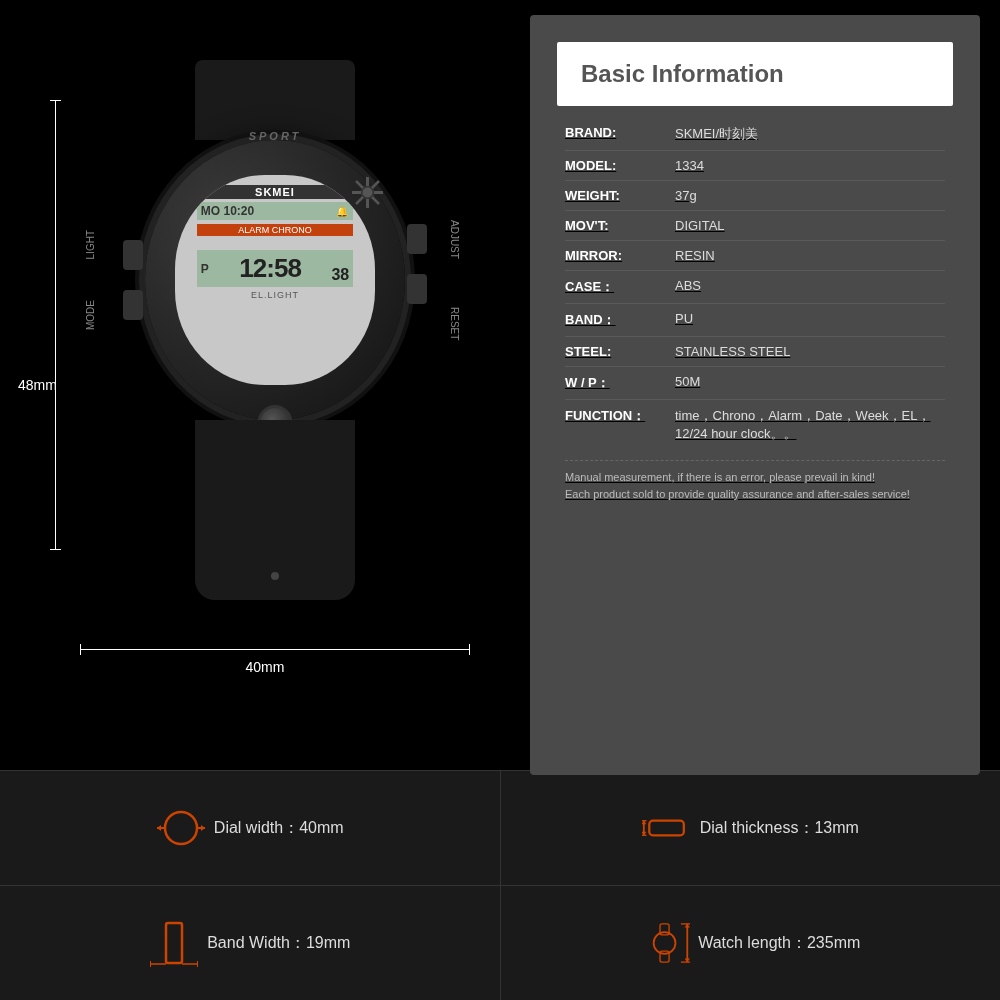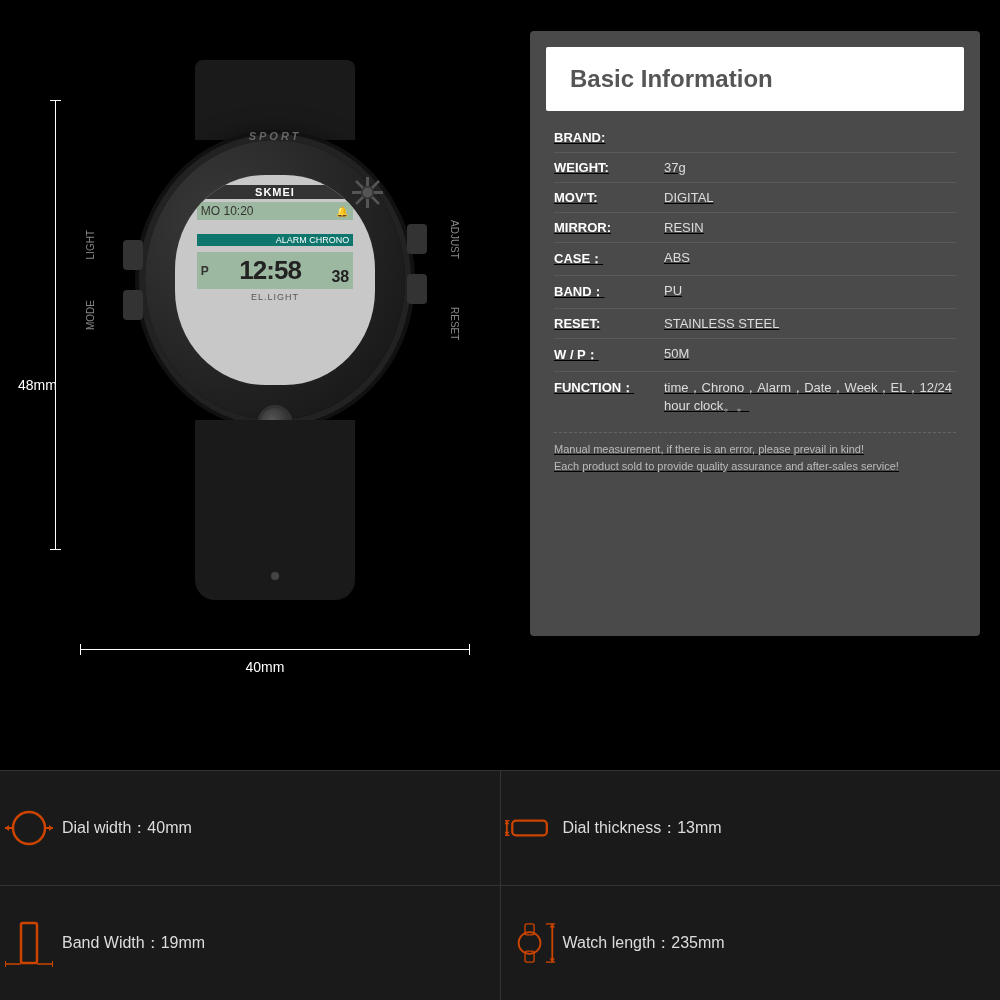--- a/index.html
+++ b/index.html
@@ -234,32 +234,32 @@
 
     .watch-top-display {
       background: #9db8a0;
       width: 85%;
       padding: 2px 4px;
       display: flex;
       justify-content: space-between;
       align-items: center;
       font-size: 12px;
       color: #333;
-      font-weight: normal;
-      margin-bottom: 14px;
+      font-weight: bold;
+      margin-bottom: 4px;
     }
 
     .watch-alarm-row {
-      background: #0f766e;
+      background: #c2410c;
       color: #fff;
       font-size: 9px;
       width: 85%;
-      text-align: right;
+      text-align: center;
       padding: 1px 4px;
-      margin-bottom: 6px;
+      margin-bottom: 14px;
     }
 
     .watch-main-display {
       background: #9db8a0;
       width: 85%;
       padding: 3px 4px;
       display: flex;
       align-items: center;
       justify-content: space-between;
       margin-bottom: 3px;
@@ -344,26 +344,26 @@
       transform: translateX(-50%);
       width: 8px;
       height: 8px;
       background: #444;
       border-radius: 50%;
     }
 
     
     .info-panel {
       width: 450px;
-      height: 605px;
+      height: 760px;
       background: #4a4a4a;
-      margin-top: 31px;
+      margin-top: 15px;
       margin-right: 15px;
       border-radius: 4px;
-      padding: 4px;
+      padding: 15px;
       position: relative;
       flex-shrink: 0;
     }
 
     .info-header {
       background: #fff;
       padding: 18px 24px;
       margin: 12px 12px 0 12px;
       border-radius: 2px;
     }
@@ -427,22 +427,22 @@
     .metrics-row {
       display: flex;
       height: 115px;
       border-top: 1px solid #333;
     }
 
     .metric-cell {
       flex: 1;
       display: flex;
       align-items: center;
-      justify-content: flex-start;
-      padding: 0 4px;
+      justify-content: center;
+      padding: 0 20px;
       gap: 8px;
       border-right: 1px solid #333;
     }
 
     .metric-cell:last-child {
       border-right: none;
     }
 
     .metric-icon {
       width: 50px;
@@ -548,20 +548,25 @@
     <div class="info-panel">
       <div class="info-header">
         <div class="info-header-title">Basic Information</div>
       </div>
 
       <div class="info-content">
 
         <div id="info-rows-container">
             <div class="info-row">
         <span class="info-label">BRAND:</span>
+        <span class="info-value">SKMEI/时刻美</span>
+      </div>
+            <div class="info-row">
+        <span class="info-label">MODEL:</span>
+        <span class="info-value">1334</span>
       </div>
             <div class="info-row">
         <span class="info-label">WEIGHT:</span>
         <span class="info-value">37g</span>
       </div>
             <div class="info-row">
         <span class="info-label">MOV'T:</span>
         <span class="info-value">DIGITAL</span>
       </div>
             <div class="info-row">
@@ -570,21 +575,21 @@
       </div>
             <div class="info-row">
         <span class="info-label">CASE：</span>
         <span class="info-value">ABS</span>
       </div>
             <div class="info-row">
         <span class="info-label">BAND：</span>
         <span class="info-value">PU</span>
       </div>
             <div class="info-row">
-        <span class="info-label">RESET:</span>
+        <span class="info-label">STEEL:</span>
         <span class="info-value">STAINLESS STEEL</span>
       </div>
             <div class="info-row">
         <span class="info-label">W / P：</span>
         <span class="info-value">50M</span>
       </div>
             <div class="info-row">
         <span class="info-label">FUNCTION：</span>
         <span class="info-value">time，Chrono，Alarm，Date，Week，EL，12/24 hour clock。。</span>
       </div>

